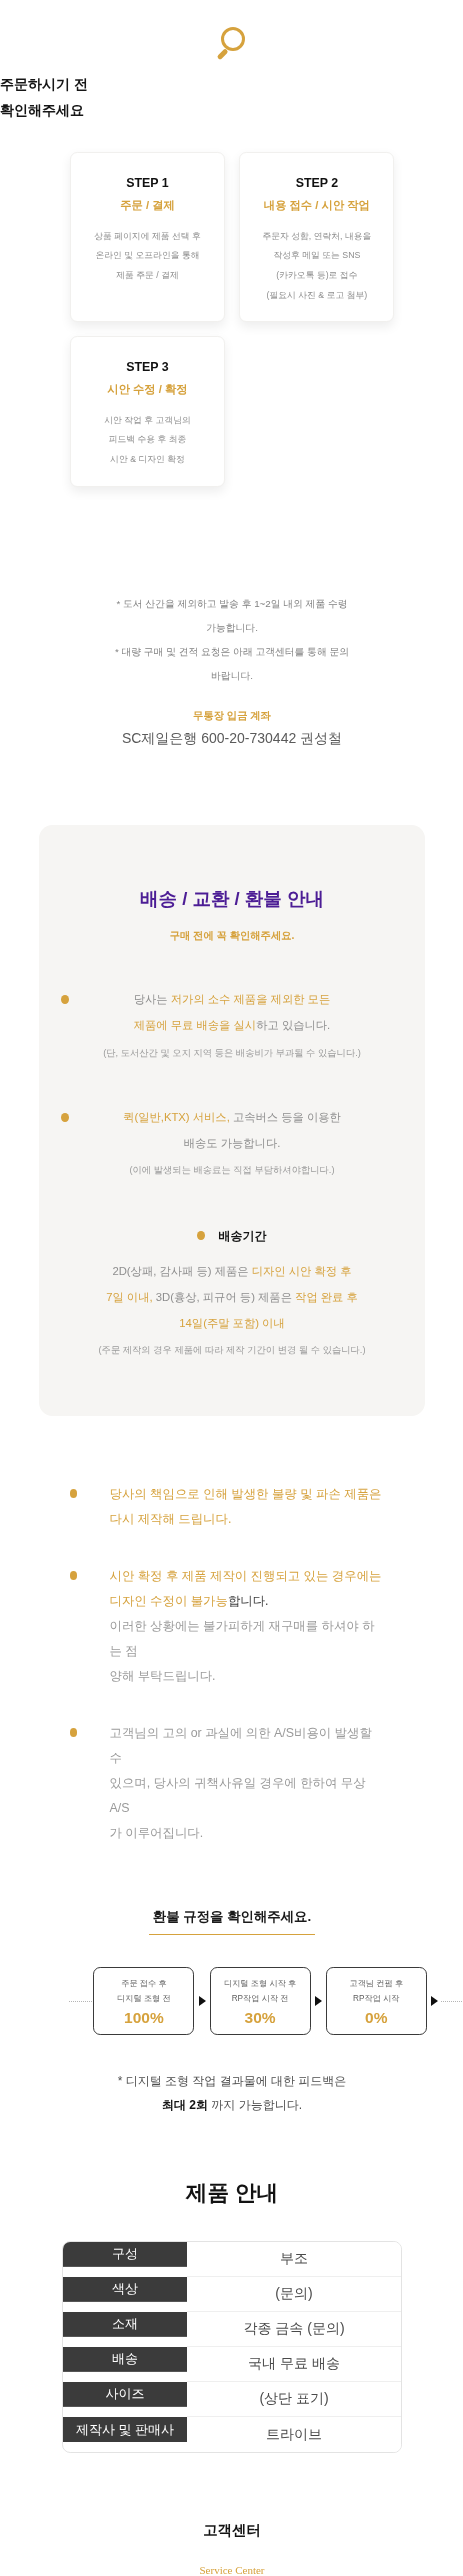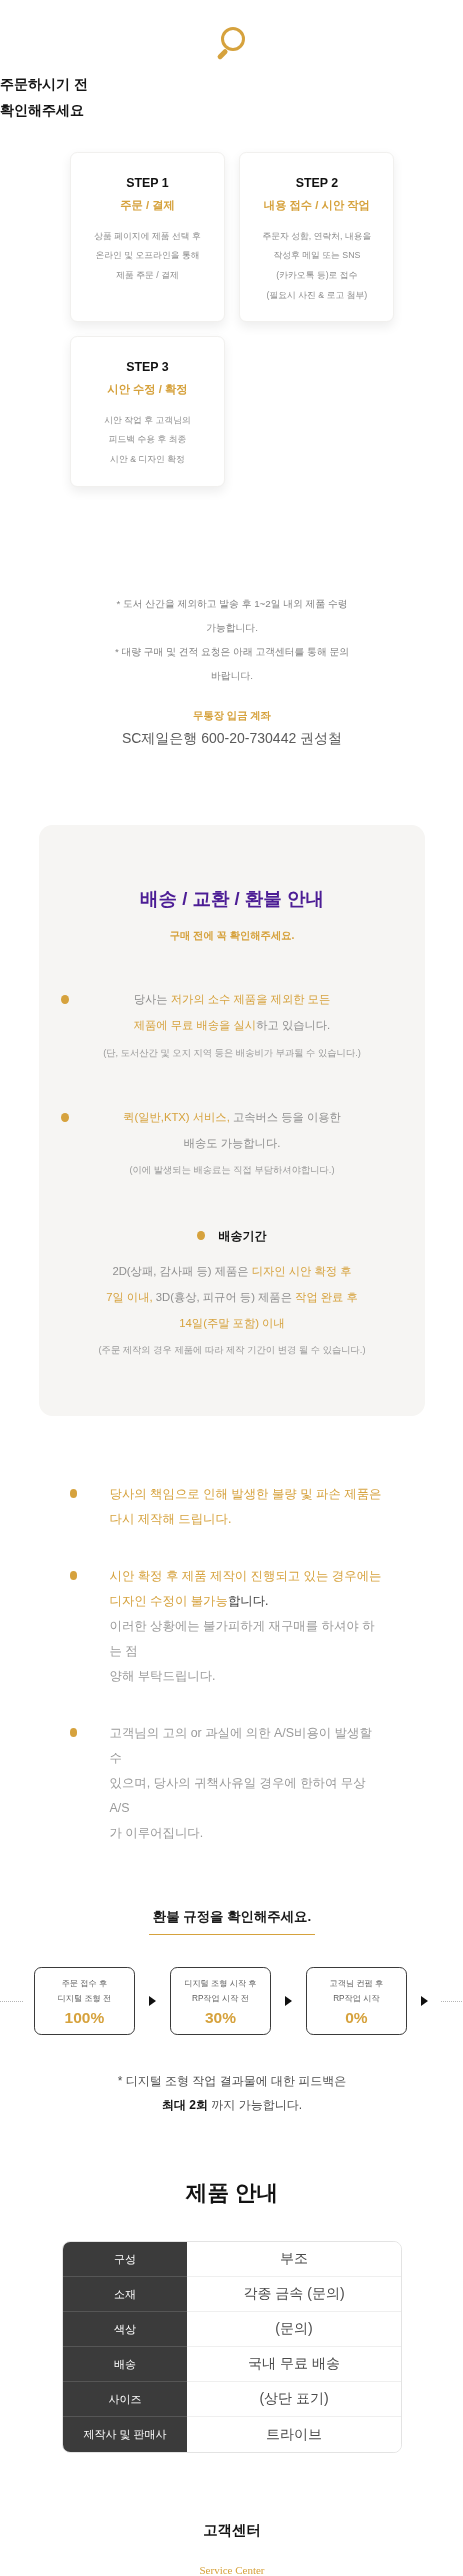--- a/index.html
+++ b/index.html
@@ -81,21 +81,21 @@
   .p-dot{position:absolute;left:-40px;top:7.7px;width:7.7px;height:8.8px;background:var(--accent);border-radius:50%;}
   .p-gray{color:#9a9a9a;}
 
   
   .refund{margin-top:62px;text-align:center;}
   .refund-title{
     display:inline-block;font-size:13.4px;font-weight:700;color:#1a1a1a;
     padding:0 4.1px 8.2px;border-bottom:1.5px solid var(--accent);
   }
   .refund-flow{
-    margin-top:32px;display:flex;align-items:center;justify-content:space-between;gap:0;
+    margin-top:32px;display:flex;align-items:center;justify-content:flex-end;gap:0;
   }
   .dotted{width:23px;border-top:1.5px dotted #b5b5b5;}
   .r-box{
     width:101px;min-height:66px;border:0.8px solid #3a3a3a;border-radius:7.2px;
     background:#fff;padding:8.2px 4.1px 7.2px;margin:0 1px;
   }
   .r-line{font-size:8.2px;line-height:15px;color:#5f5f5f;}
   .r-pct{margin-top:3.1px;font-size:15.5px;font-weight:700;color:var(--accent);}
   .r-arrow{
     width:0;height:0;margin:0 3.1px;
@@ -108,22 +108,22 @@
   
   .product{margin-top:61px;text-align:center;}
   .product-title{font-size:21.6px;font-weight:700;color:#121212;}
   .spec-table{
     width:340px;margin:34px auto 0;border-radius:8.2px;overflow:hidden;
     border:0.5px solid #e3e3e3;
   }
   .spec-row{display:flex;}
   .spec-label{
     width:124px;background:var(--table-dark);color:#fff;
-    font-size:11px;display:flex;align-items:center;justify-content:center;
-    height:35px;border-bottom:0.5px solid #565656;
+    font-size:13px;display:flex;align-items:center;justify-content:center;
+    height:25px;border-bottom:0.5px solid #565656;
   }
   .spec-value{
     flex:1;background:#fff;color:#4a4a4a;font-size:14px;
     display:flex;align-items:center;justify-content:center;
     height:35px;border-bottom:0.5px solid #efefef;
   }
   .spec-row:last-child .spec-label,
   .spec-row:last-child .spec-value{border-bottom:none;}
 
   
@@ -278,26 +278,26 @@
 </div>
 
 <div class="product">
   <div class="product-title">제품 안내</div>
   <div class="spec-table">
     <div class="spec-row">
       <div class="spec-label">구성</div>
       <div class="spec-value">부조</div>
     </div>
     <div class="spec-row">
+      <div class="spec-label">색상</div>
+      <div class="spec-value">(문의)</div>
+    </div>
+    <div class="spec-row">
       <div class="spec-label">소재</div>
       <div class="spec-value">각종 금속 (문의)</div>
-    </div>
-    <div class="spec-row">
-      <div class="spec-label">색상</div>
-      <div class="spec-value">(문의)</div>
     </div>
     <div class="spec-row">
       <div class="spec-label">배송</div>
       <div class="spec-value">국내 무료 배송</div>
     </div>
     <div class="spec-row">
       <div class="spec-label">사이즈</div>
       <div class="spec-value">(상단 표기)</div>
     </div>
     <div class="spec-row">

